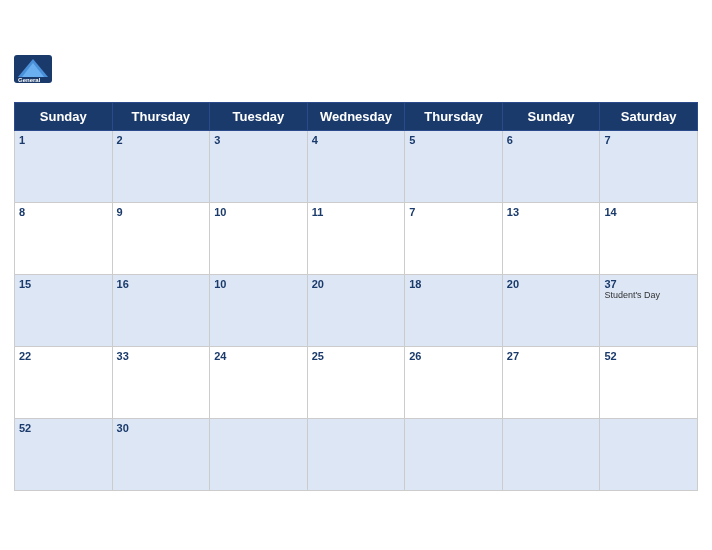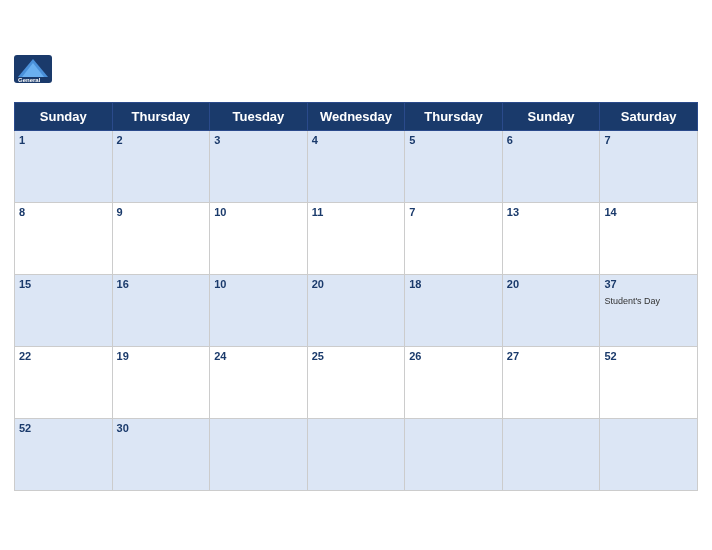--- a/index.html
+++ b/index.html
@@ -75,21 +75,21 @@
     }
     .day-number {
       font-size: 11px;
       color: #1a3a6b;
       font-weight: bold;
       display: block;
     }
     .event-label {
       font-size: 9px;
       color: #333;
-      margin-top: 6px;
+      margin-top: 0;
       display: block;
     }
     
     .row-shaded td {
       background: #dce6f5;
     }
     .row-white td {
       background: #fff;
     }
   </style>
@@ -197,21 +197,21 @@
           <td>
             <span class="day-number">37</span>
             <span class="event-label">Student's Day</span>
           </td>
         </tr>
         <tr class="row-white">
           <td>
             <span class="day-number">22</span>
           </td>
           <td>
-            <span class="day-number">19</span>
+            <span class="day-number">33</span>
           </td>
           <td>
             <span class="day-number">24</span>
           </td>
           <td>
             <span class="day-number">25</span>
           </td>
           <td>
             <span class="day-number">26</span>
           </td>

